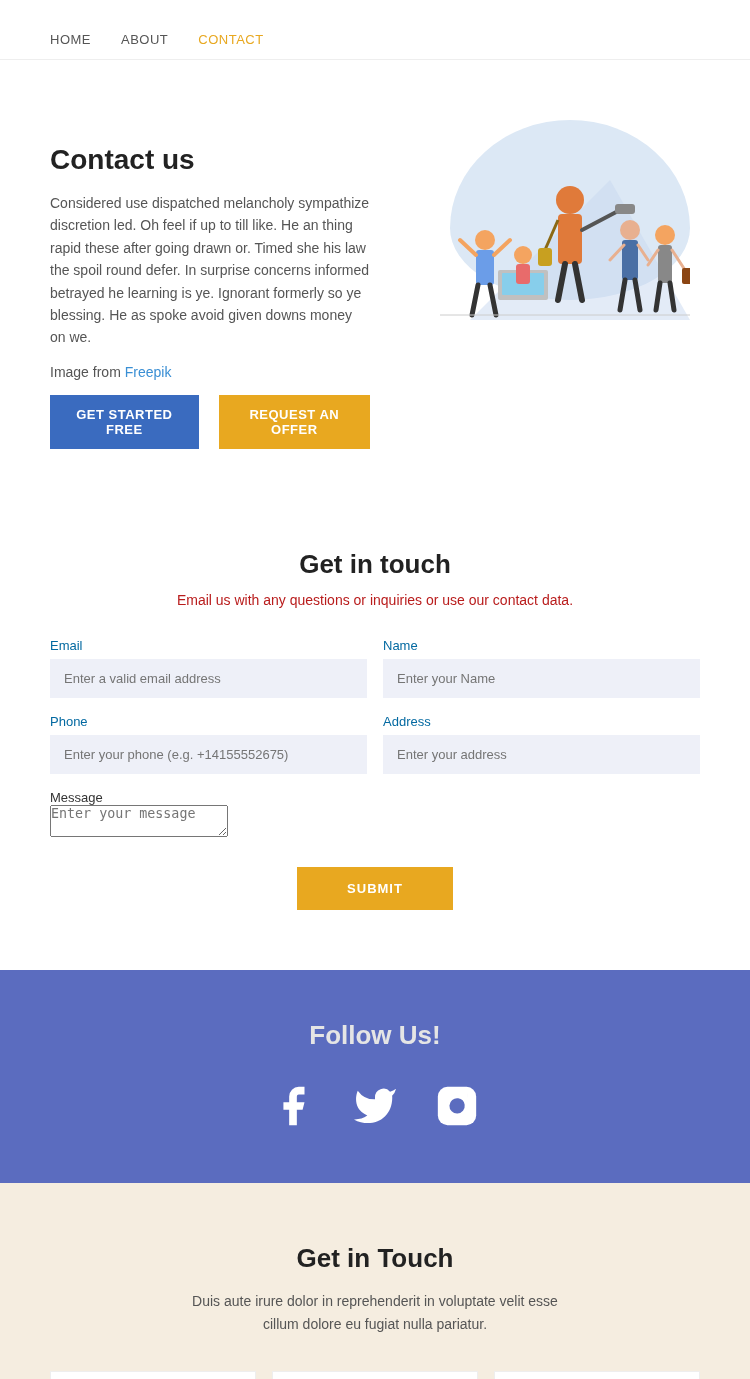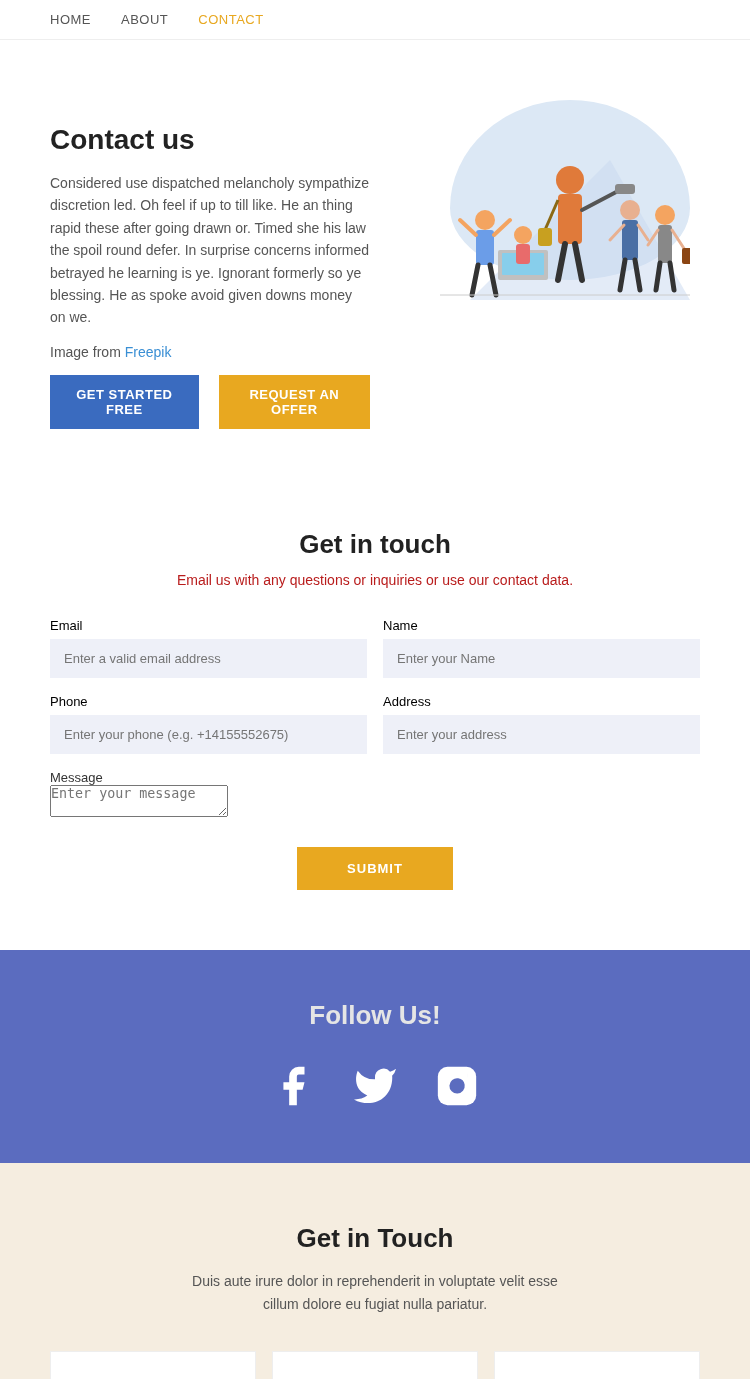--- a/index.html
+++ b/index.html
@@ -4,20 +4,21 @@
   <style>
     * { margin: 0; padding: 0; box-sizing: border-box; }
     body { font-family: Arial, sans-serif; width: 750px; background: #fff; }
 
     
     nav {
       display: flex;
       align-items: center;
       padding: 12px 50px;
       border-bottom: 1px solid #eee;
+      margin-top: 20px;
     }
     .nav-item {
       margin-right: 30px;
       font-size: 13px;
       color: #555;
       cursor: pointer;
       text-transform: uppercase;
       letter-spacing: 0.5px;
     }
     .nav-item.active { color: #e8a820; }
@@ -79,21 +80,21 @@
 
     
     .contact-form-section {
       padding: 60px 50px 60px;
       text-align: center;
     }
     .contact-form-section h2 { font-size: 26px; color: #222; margin-bottom: 12px; }
     .contact-form-section .subtitle { font-size: 14px; color: #b91c1c; margin-bottom: 30px; }
     .form-row { display: flex; gap: 16px; margin-bottom: 16px; text-align: left; }
     .form-group { flex: 1; display: flex; flex-direction: column; }
-    .form-group label { font-size: 13px; color: #000000; margin-bottom: 6px; }
+    .form-group label { font-size: 13px; color: #0369a1; margin-bottom: 6px; }
     .form-group input, .form-group textarea {
       background: #eef0f8;
       border: none;
       padding: 12px 14px;
       font-size: 13px;
       color: #888;
       outline: none;
       width: 100%;
     }
     .form-full { width: 100%; text-align: left; margin-bottom: 16px; }

